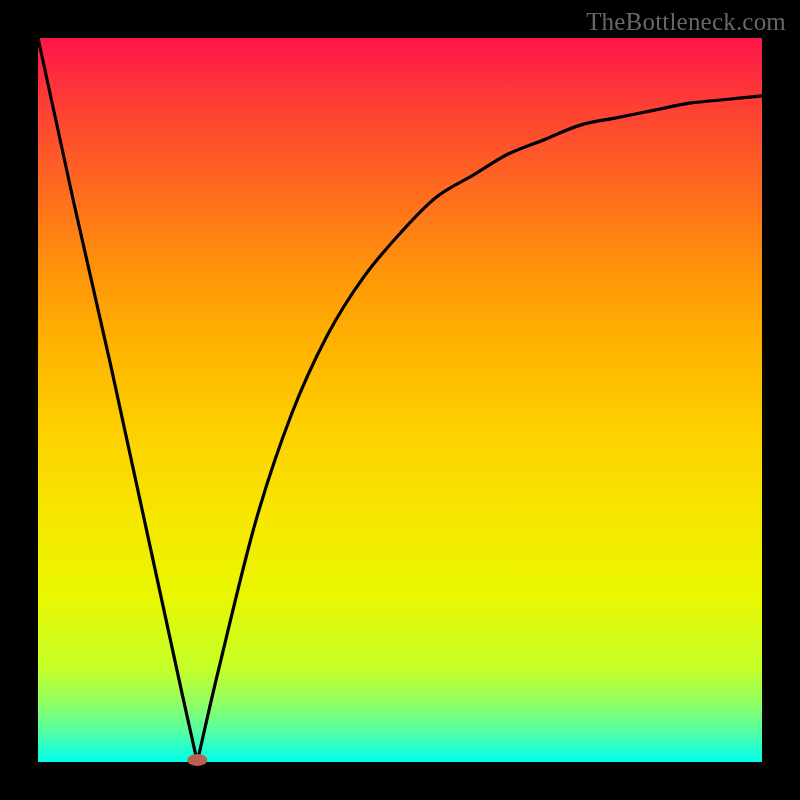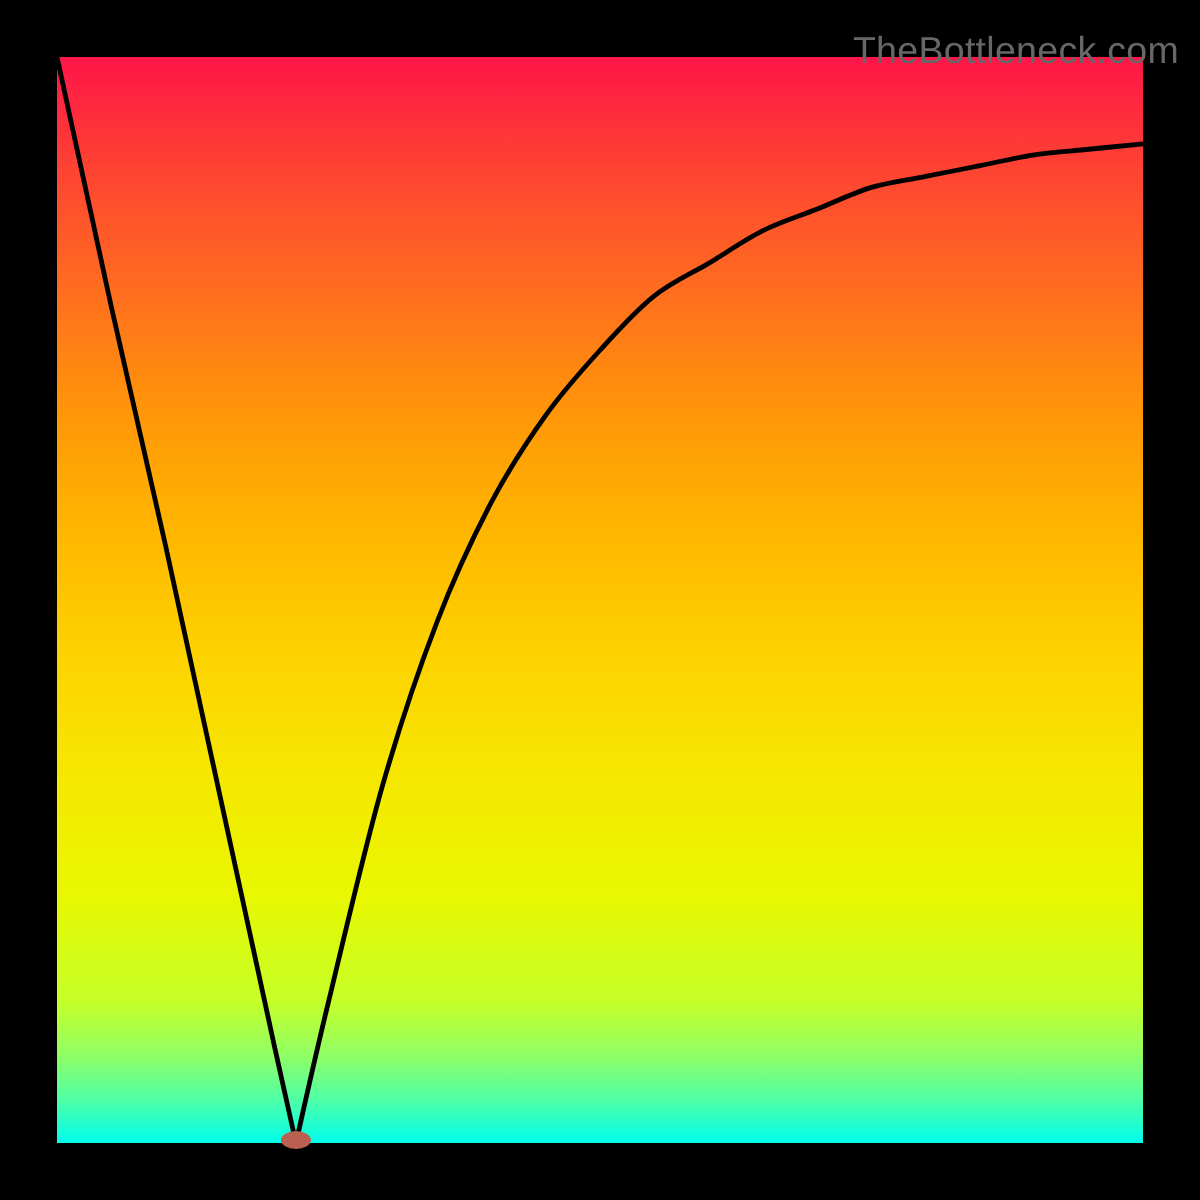--- a/index.html
+++ b/index.html
@@ -12,27 +12,28 @@
     font-family: Arial, Helvetica, sans-serif;
   }
   .frame {
     position: relative;
     width: 800px;
     height: 800px;
     background: #000;
   }
   .watermark {
     position: absolute;
-    top: 20px;
+    top: 8px;
     right: 14px;
     color: #676767;
     font-size: 25px;
     font-weight: 500;
     letter-spacing: 0.2px;
     z-index: 10;
+    font-family: Liberation Serif, serif;
   }
   .plot-area {
     position: absolute;
     left: 38px;
     top: 38px;
     width: 724px;
     height: 724px;
     background: linear-gradient(to bottom,
       #fe1549 0%,
       #fe4233 10%,

